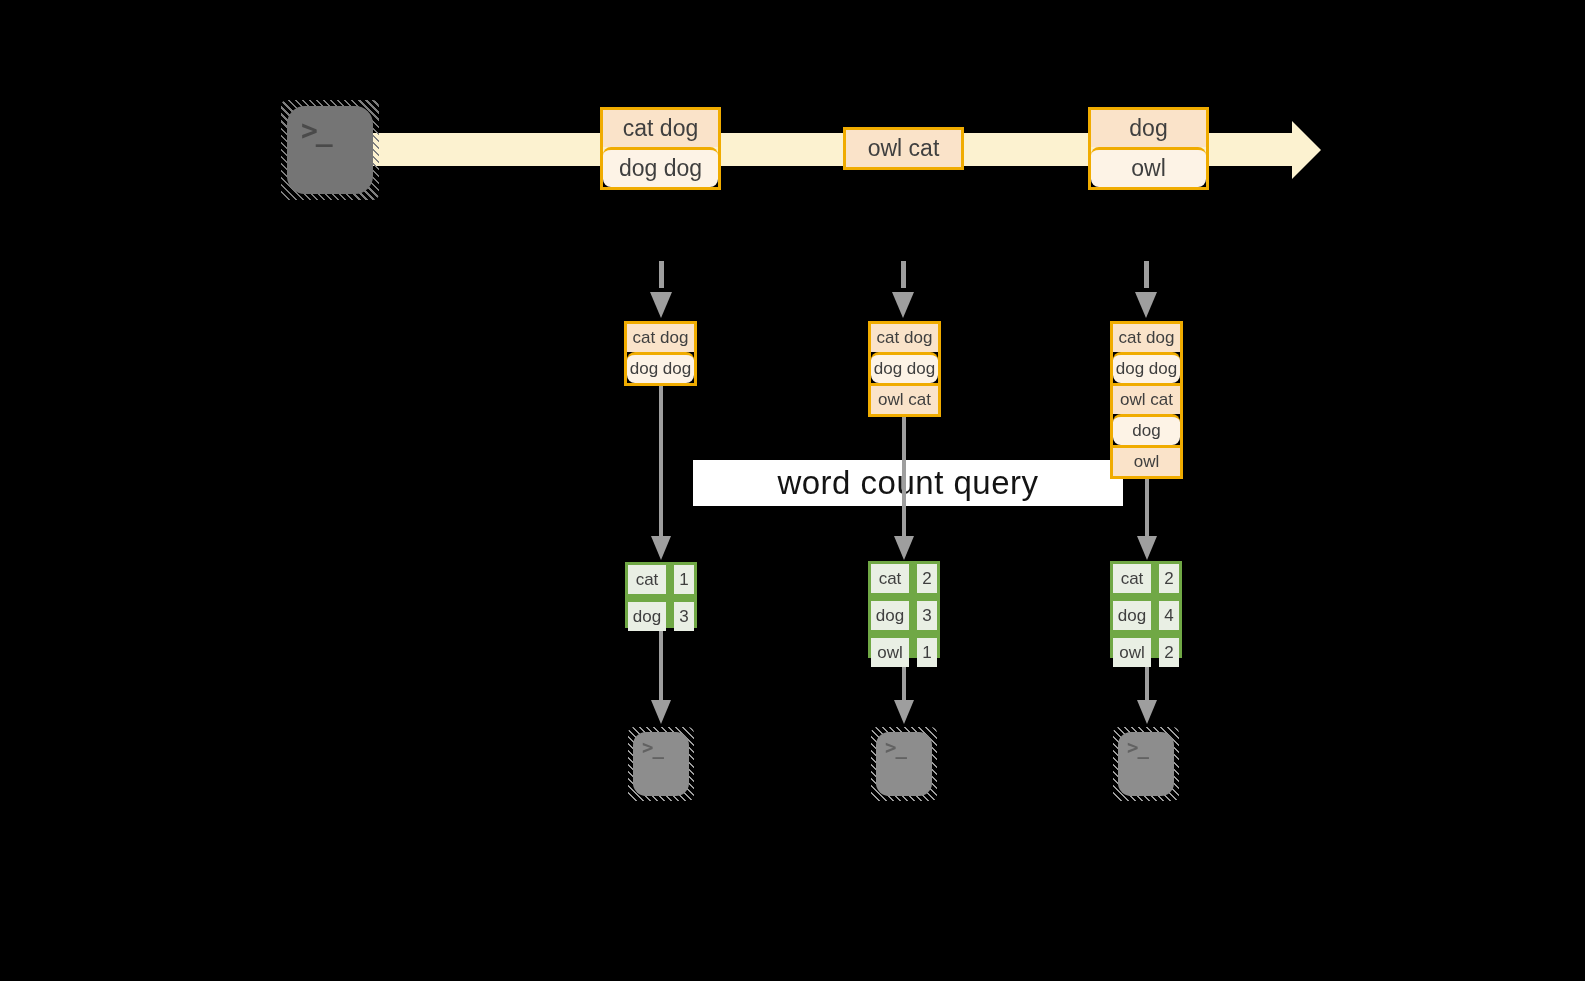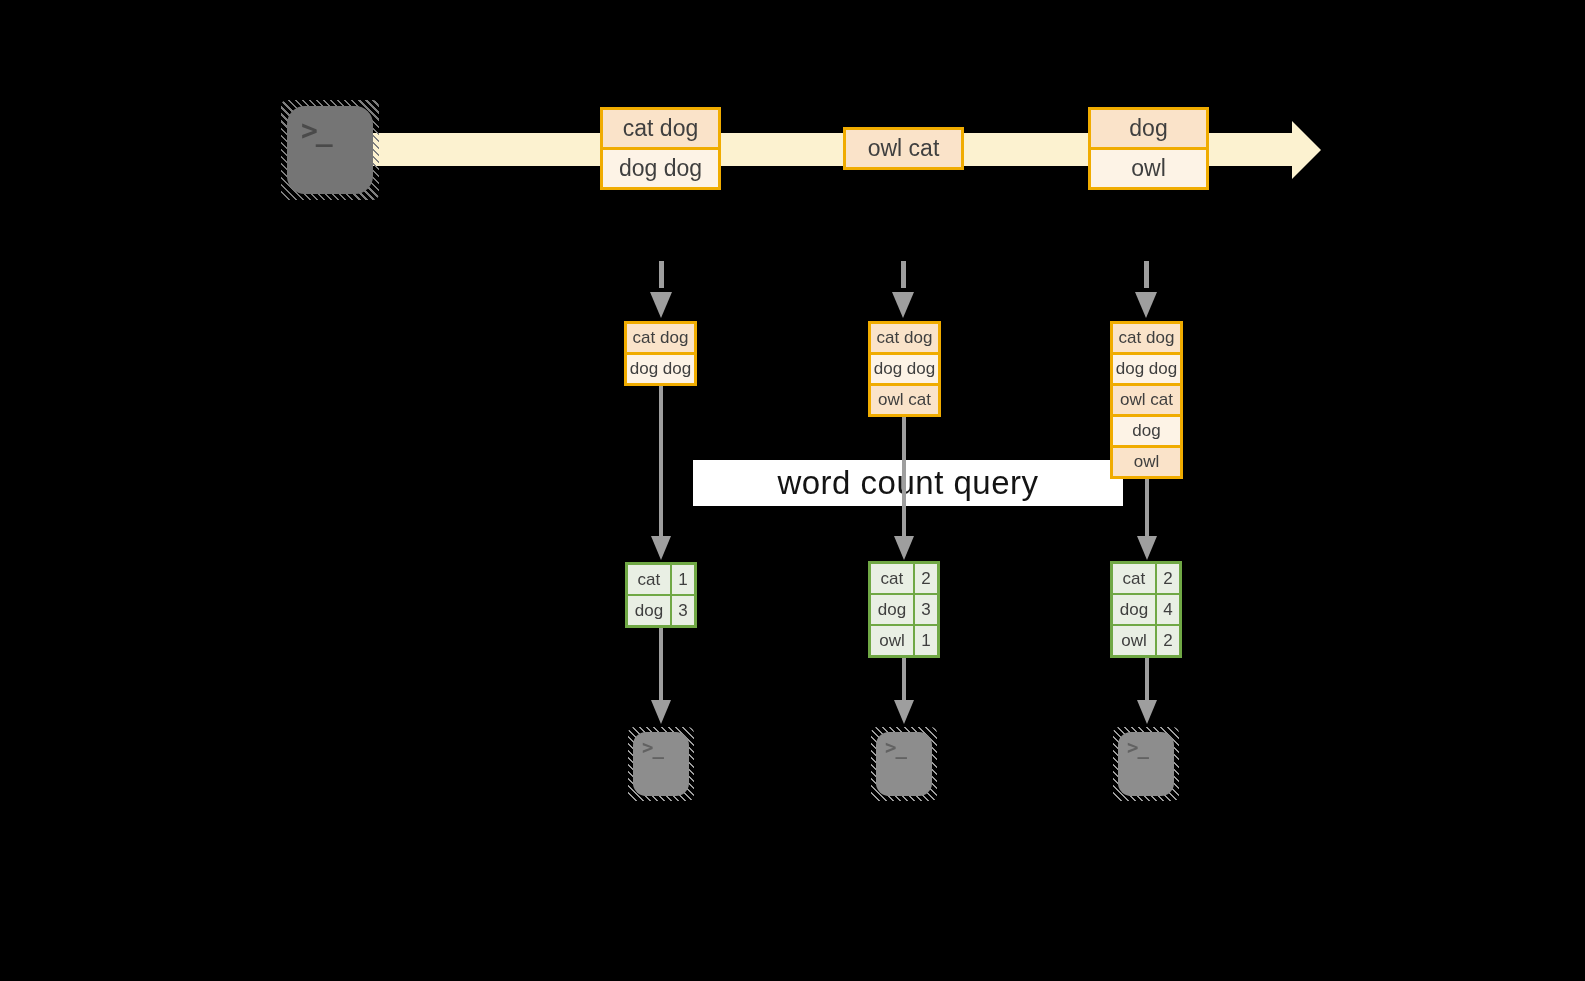--- a/index.html
+++ b/index.html
@@ -33,37 +33,37 @@
     border-left:29px solid var(--band);}
   
   .obox{position:absolute;box-sizing:border-box;border:3px solid var(--orange);
     display:flex;flex-direction:column;z-index:3;}
   .ocell{display:flex;align-items:center;justify-content:center;
     color:var(--textdark);}
   .ocell + .ocell{border-top:3px solid var(--orange);}
   .big .ocell{height:37px;font-size:23px;}
   .small .ocell{height:28px;font-size:17px;}
   .peach{background:var(--peach);}
-  .cream{background:var(--cream);}
+  .cream{background:var(--cream);border-radius:8px;}
   
   .vdash{position:absolute;width:5px;background:var(--gray);z-index:2;}
   .vline{position:absolute;width:4.5px;background:var(--gray);z-index:2;}
   .ahead{position:absolute;width:0;height:0;z-index:2;
     border-left:11px solid transparent;border-right:11px solid transparent;
     border-top:26px solid var(--gray);}
   .ahead2{position:absolute;width:0;height:0;z-index:2;
     border-left:10px solid transparent;border-right:10px solid transparent;
     border-top:24px solid var(--gray);}
   
   .query-band{position:absolute;left:693px;top:460px;width:430px;height:46px;
     background:#ffffff;z-index:1;display:flex;align-items:center;justify-content:center;}
   .query-band span{font-size:33px;color:#141414;letter-spacing:0.5px;}
   
   .gtable{position:absolute;box-sizing:border-box;border:3px solid var(--green);
-    background:var(--green);display:grid;grid-template-columns:1.9fr 1fr;gap:2px;
+    background:var(--green);display:grid;grid-template-columns:1.9fr 1fr;gap:8px;
     grid-auto-rows:29px;z-index:3;}
   .gcell{background:var(--greenfill);display:flex;align-items:center;justify-content:center;
     font-size:17px;color:var(--textdark);}
 </style>
 </head>
 <body>
 
 <div class="canvas">
 
   <div class="term" style="left:281px;top:100px;width:98px;height:100px">

